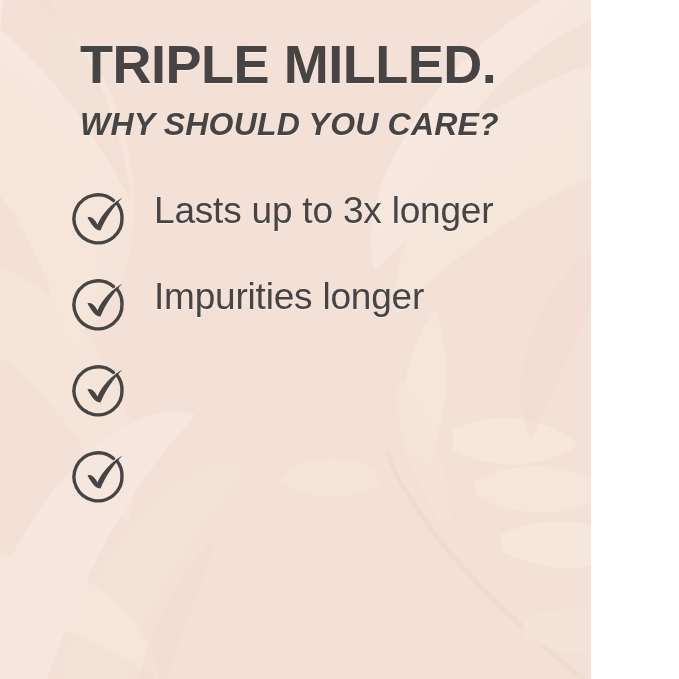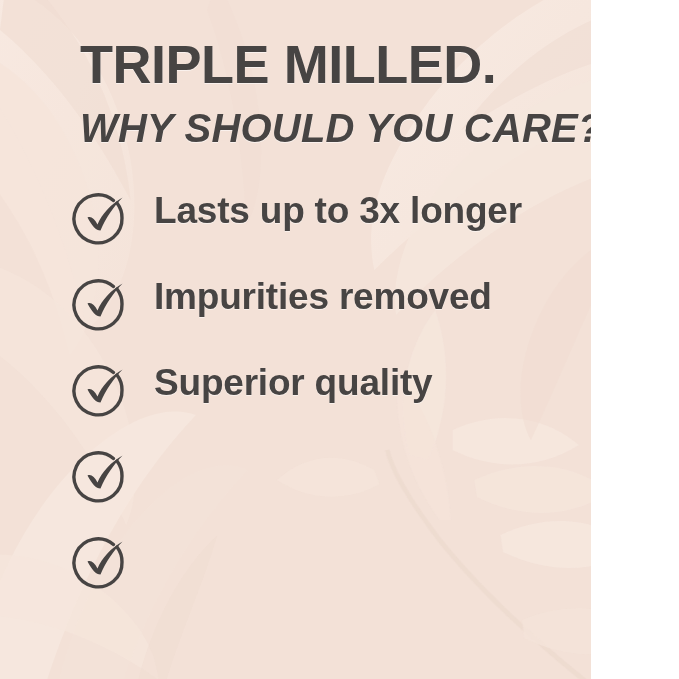--- a/index.html
+++ b/index.html
@@ -50,21 +50,21 @@
     line-height: 1.0;
     color: #474443;
     margin: 0;
     white-space: nowrap;
     text-shadow: 0 1px 0 rgba(255,255,255,0.55);
     transform: scaleX(1.02);
     transform-origin: left center;
   }
 
   .subhead {
-    font-size: 40px;
+    font-size: 32px;
     font-weight: 700;
     font-style: italic;
     letter-spacing: 0.2px;
     line-height: 1.0;
     color: #474443;
     margin: 17px 0 0 0;
     white-space: nowrap;
     text-shadow: 0 1px 0 rgba(255,255,255,0.55);
   }
 
@@ -97,21 +97,21 @@
     left: 0;
     top: 0;
     display: block;
     overflow: visible;
   }
 
   .benefit-text {
     flex: 1 1 auto;
     margin-left: 22px;
     font-size: 37px;
-    font-weight: 700;
+    font-weight: 400;
     line-height: 45px;
     color: #474443;
     letter-spacing: -0.2px;
     text-shadow: 0 1px 0 rgba(255,255,255,0.5);
     max-width: 430px;
   }
 </style>
 </head>
 <body>
 
@@ -195,33 +195,23 @@
       </li>
 
       <li class="benefit-item">
         <span class="check-wrap">
           <svg width="56" height="56" viewBox="0 0 56 56" aria-hidden="true">
             <path d="M41.5 10.5 A24 24 0 1 0 50 28 A24 24 0 0 0 45 13" fill="none" stroke="#474443" stroke-width="3.4" stroke-linecap="round"></path>
             <path d="M15.5 27.5 C19 26 22.5 28.5 25.5 34.5 C30 24 38.5 14.5 50.5 7.5
                      C41 17.5 34 27.5 28.5 40.5 C24 40.5 20 36 15.5 27.5 Z" fill="#474443"></path>
           </svg>
         </span>
-        <span class="benefit-text">Impurities removed</span>
-      </li>
-
-      <li class="benefit-item">
-        <span class="check-wrap">
-          <svg width="56" height="56" viewBox="0 0 56 56" aria-hidden="true">
-            <path d="M41.5 10.5 A24 24 0 1 0 50 28 A24 24 0 0 0 45 13" fill="none" stroke="#474443" stroke-width="3.4" stroke-linecap="round"></path>
-            <path d="M15.5 27.5 C19 26 22.5 28.5 25.5 34.5 C30 24 38.5 14.5 50.5 7.5
-                     C41 17.5 34 27.5 28.5 40.5 C24 40.5 20 36 15.5 27.5 Z" fill="#474443"></path>
-          </svg>
-        </span>
-        <span class="benefit-text">Superior quality</span>
-      </li>
+        <span class="benefit-text">Impurities longer</span>
+      </li>
+
 
       <li class="benefit-item">
         <span class="check-wrap">
           <svg width="56" height="56" viewBox="0 0 56 56" aria-hidden="true">
             <path d="M41.5 10.5 A24 24 0 1 0 50 28 A24 24 0 0 0 45 13" fill="none" stroke="#474443" stroke-width="3.4" stroke-linecap="round"></path>
             <path d="M15.5 27.5 C19 26 22.5 28.5 25.5 34.5 C30 24 38.5 14.5 50.5 7.5
                      C41 17.5 34 27.5 28.5 40.5 C24 40.5 20 36 15.5 27.5 Z" fill="#474443"></path>
           </svg>
         </span>
       </li>

